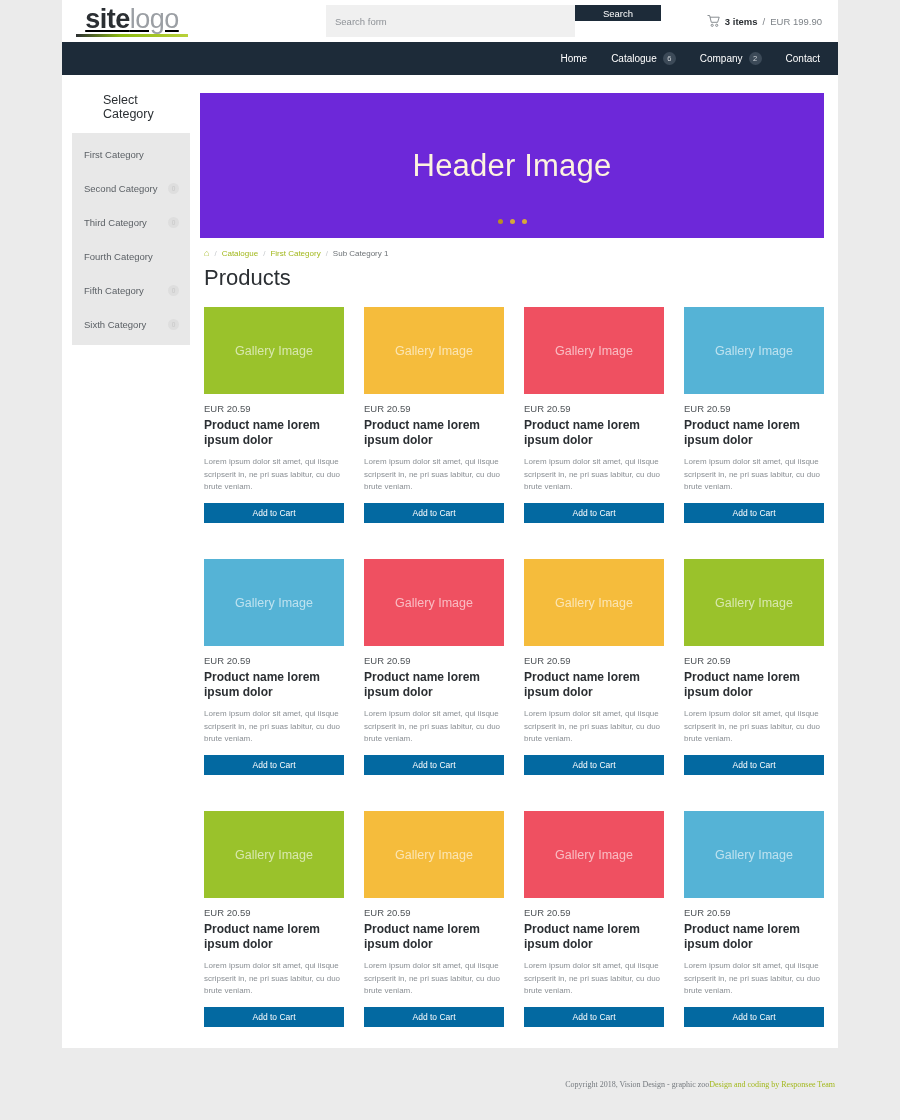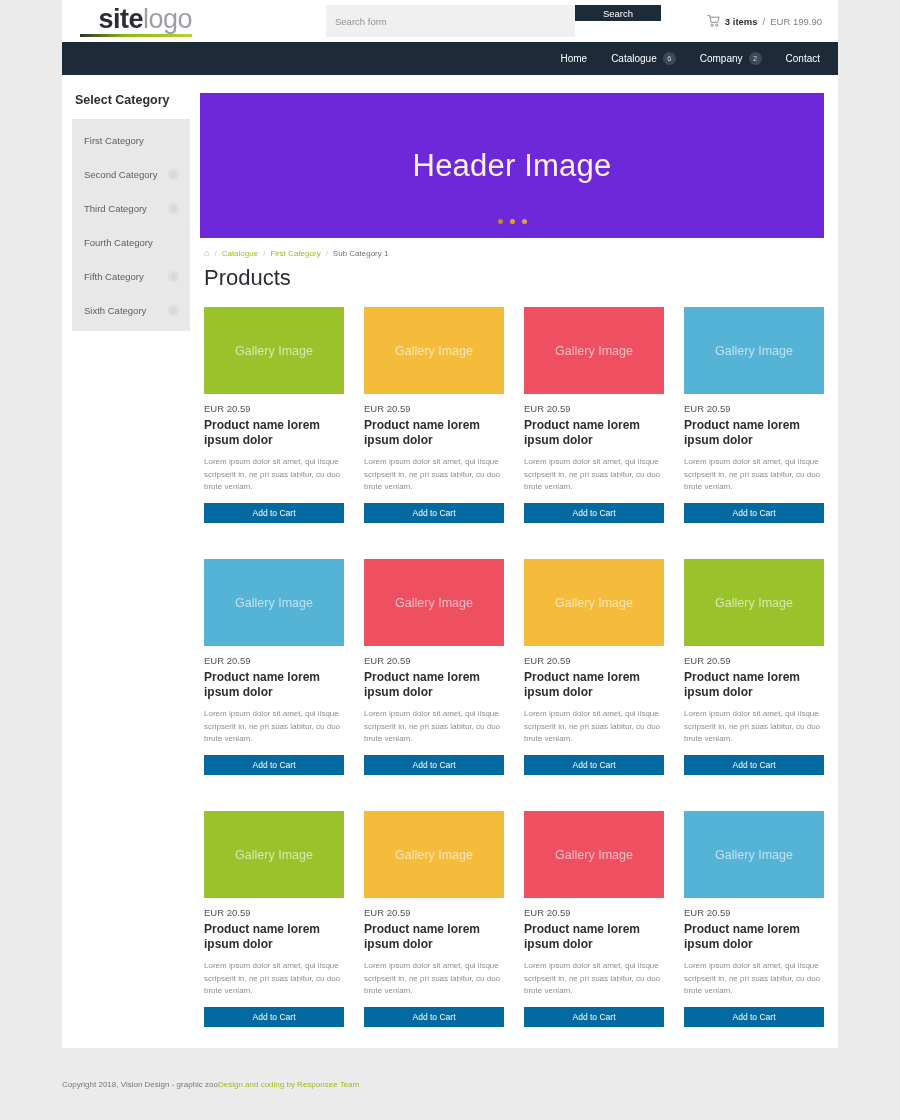--- a/index.html
+++ b/index.html
@@ -15,21 +15,21 @@
   .shell {
     position: absolute; left: 62px; top: 0; width: 776px; height: 1048px;
     background: #ffffff;
   }
 
   
   .topbar {
     height: 42px; display: flex; align-items: center;
     padding: 0 12px 0 10px;
   }
-  .logo { display: flex; align-items: flex-end; flex-direction: column; width: 120px; }
+  .logo { display: flex; align-items: center; flex-direction: column; width: 120px; text-decoration: underline; }
   .logo-text { font-size: 27px; line-height: 28px; letter-spacing: -0.5px; white-space: nowrap; }
   .logo-site { font-weight: bold; color: #2b2f33; }
   .logo-logo { font-weight: 300; color: #9b9fa4; }
   .logo-rule { width: 112px; height: 3px; margin-top: 1px;
     background: linear-gradient(to right, #2b2f33 0%, #8cb90f 40%, #b9d13a 100%); }
 
   .search-wrap { display: flex; margin-left: 134px; }
   .search-input {
     width: 249px; height: 24px; border: none; outline: none;
     background: #f0f0f0; padding: 16px 9px; font-size: 9.5px; color: #777b80;
@@ -57,21 +57,21 @@
     display: inline-flex; align-items: center; justify-content: center;
     min-width: 13px; height: 13px; border-radius: 50%;
     background: #3c4a58; color: #cfd4d9; font-size: 7.5px; padding: 0 3px;
   }
 
   
   .body { display: flex; padding: 18px 14px 0 10px; }
 
   
   .sidebar { width: 118px; flex: 0 0 118px; }
-  .sidebar-title { font-size: 12.5px; color: #2b2f33; padding: 0 0 12px 3px; font-weight: bold; }
+  .sidebar-title { font-size: 12.5px; color: #2b2f33; padding: 0 0 12px 3px; font-weight: normal; margin-left: 28px; }
   .cat-list { background: #e8e8e8; padding: 4px 0; }
   .cat-item {
     height: 34px; display: flex; align-items: center; justify-content: space-between;
     padding: 0 11px 0 12px; font-size: 9.5px; color: #5a5f64; cursor: pointer;
   }
   .cat-badge {
     width: 11px; height: 11px; border-radius: 50%;
     background: #dedede; display: inline-flex; align-items: center; justify-content: center;
     font-size: 6.5px; color: #c7c7c7;
   }
@@ -107,22 +107,22 @@
   .p-desc { font-size: 8px; color: #8a8f94; line-height: 12.5px; padding-top: 9px; min-height: 50px; }
   .cart-btn {
     display: block; width: 100%; height: 20px; background: #0369a1; border: none;
     color: #ffffff; font-size: 8.5px; cursor: pointer; margin-top: 6px;
     font-family: "Liberation Sans", sans-serif;
   }
 
   
   .footer {
     position: absolute; left: 62px; top: 1048px; width: 776px; height: 72px;
-    display: flex; align-items: center; justify-content: flex-start;
-    padding: 0 3px 0 0; font-size: 8px;
+    display: flex; align-items: center; justify-content: flex-end;
+    padding: 0 3px 0 0; font-size: 8px; font-family: Liberation Serif, serif;
   }
   .footer-left { color: #74797e; }
   .footer-right { color: #a2b81c; cursor: pointer; }
 </style>
 </head>
 <body>
 
 <div class="page">
 
   <div class="shell">

